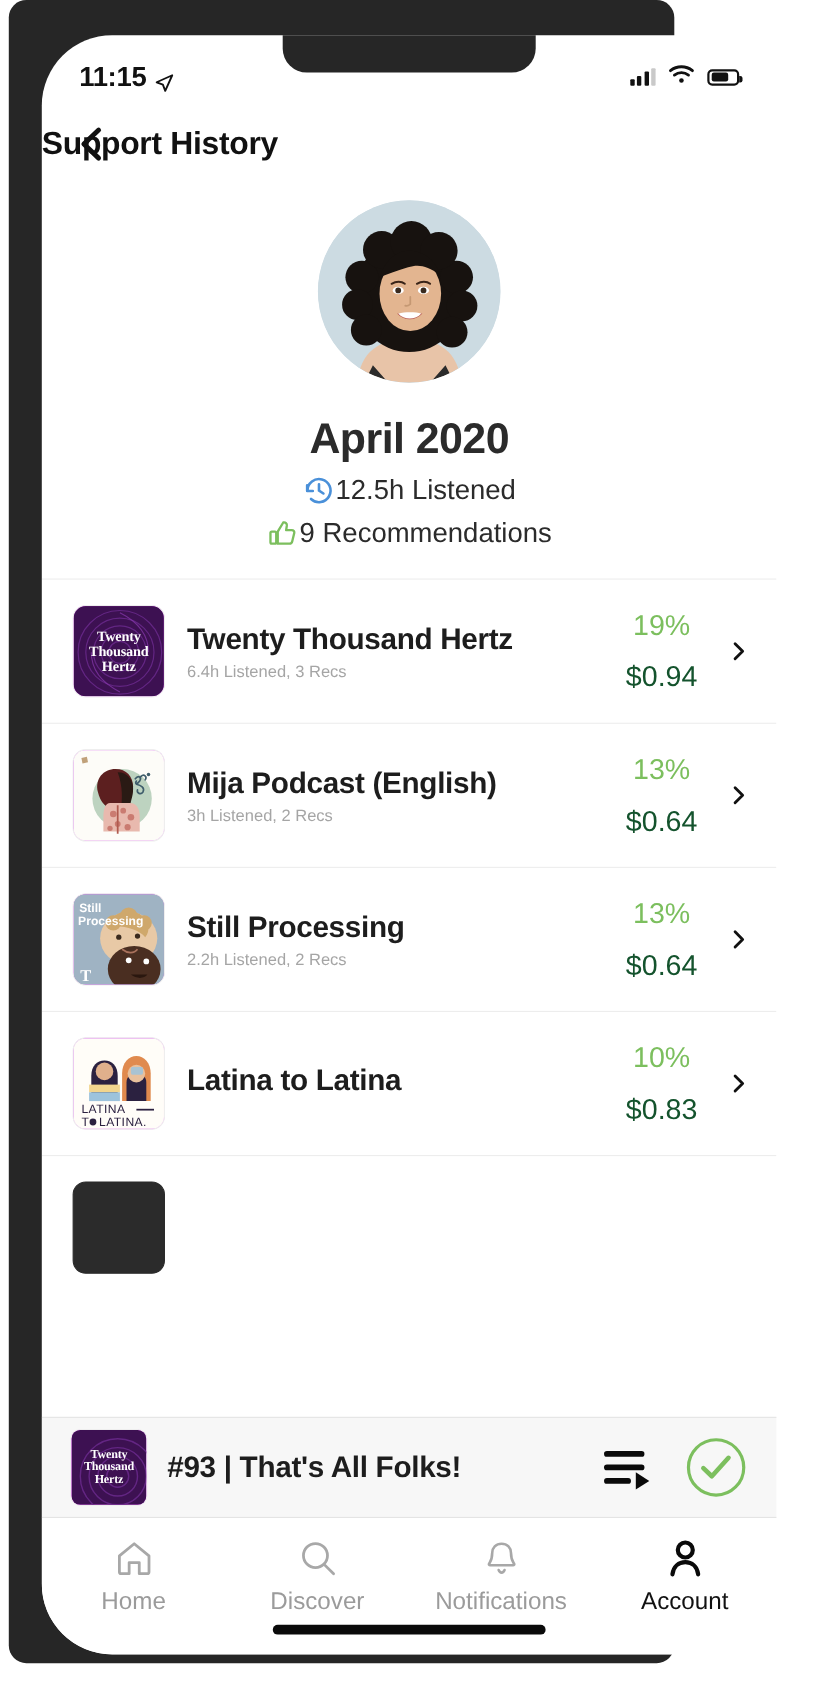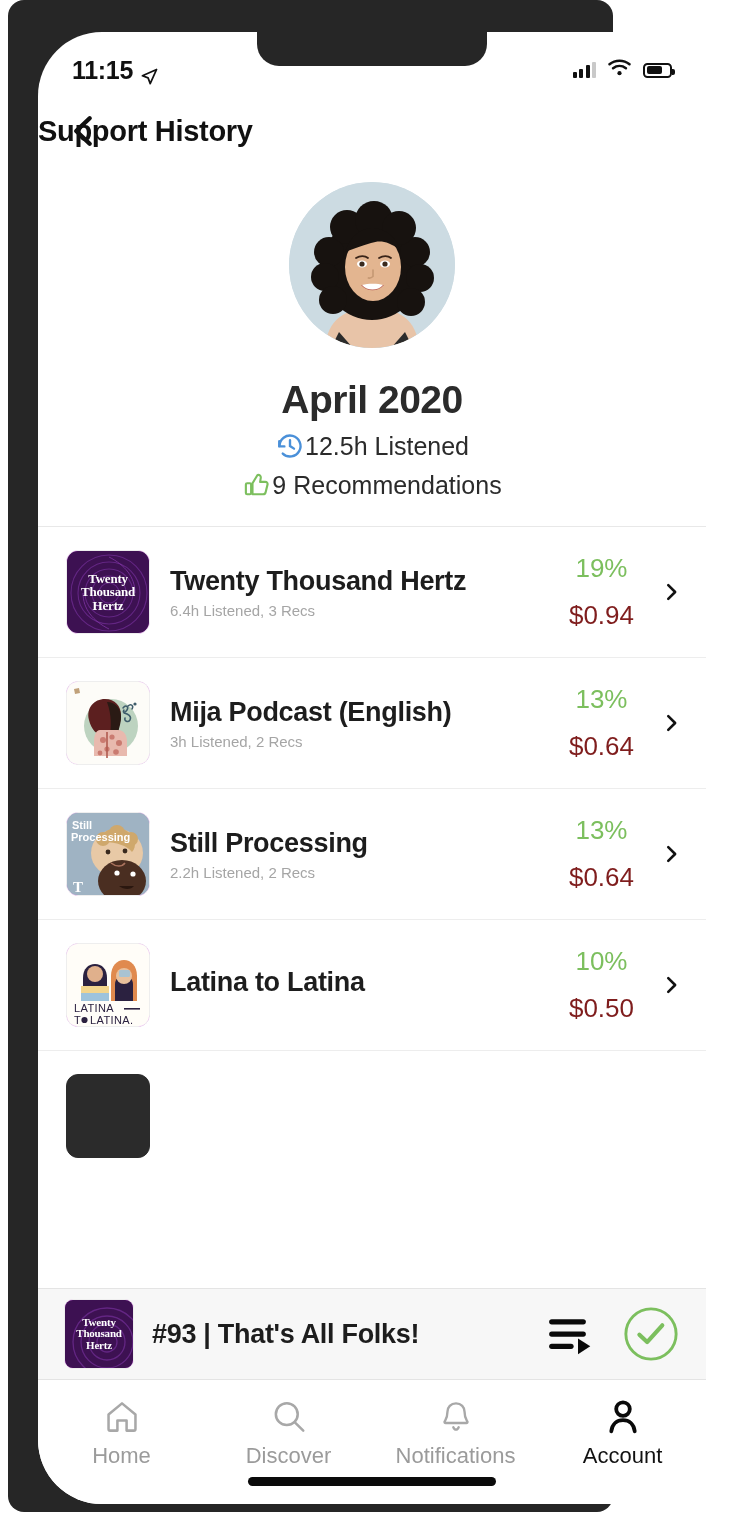--- a/index.html
+++ b/index.html
@@ -56,21 +56,21 @@
   .list{ position:relative;}
   .row{ display:flex; align-items:center; padding:23px 24px 23px 28px; gap:20px; cursor:pointer; background:#fff;}
   .row + .row{ border-top:1px solid #ededed;}
   .art{ width:84px; height:84px; border-radius:12px; flex:0 0 84px; overflow:hidden; position:relative;
         background:#d946ef; border:1px solid #eee;}
   .rmid{ flex:1 1 auto; min-width:0;}
   .rtitle{ font-size:27px; font-weight:700; color:#1d1d1d; letter-spacing:-0.3px; white-space:nowrap; overflow:hidden; text-overflow:ellipsis;}
   .rsub{ font-size:15px; color:#a5a5a5; margin-top:5px;}
   .rright{ text-align:right; flex:0 0 auto; margin-right:6px;}
   .rpct{ font-size:26px; font-weight:400; color:#7cbf5e;text-align:center;}
-  .ramt{ font-size:26px; color:#7f1d1d; margin-top:16px;}
+  .ramt{ font-size:26px; color:#14532d; margin-top:16px;}
   .chev{ flex:0 0 auto; width:22px; display:flex; align-items:center; justify-content:center;}
 
   
   .art-20k{ background:#3d1152; width:100%; height:100%; display:flex; align-items:center; justify-content:center; position:relative;}
   .art-20k .rings{ position:absolute; inset:0;}
   .art-20k .lbl{ position:relative; color:#fff; font-family:"Liberation Serif", serif; font-weight:700;
     font-size:13px; line-height:1.02; text-align:center; z-index:2; letter-spacing:-0.2px;}
   .art-mija{ width:100%; height:100%; background:#fdfdfb; position:relative;}
   .art-sp{ width:100%; height:100%; background:#9fb4c4; position:relative; overflow:hidden;}
   .art-l2l{ width:100%; height:100%; background:#fffdf8; position:relative;}
@@ -348,21 +348,21 @@
                 <text x="23" y="80" font-family="Liberation Sans, sans-serif" font-size="11" fill="#2b2140" letter-spacing="0.4">LATINA.</text>
               </svg>
             </div>
           </div>
           <div class="rmid">
             <div class="rtitle">Latina to Latina</div>
             <div class="rsub"></div>
           </div>
           <div class="rright">
             <div class="rpct">10%</div>
-            <div class="ramt">$0.50</div>
+            <div class="ramt">$0.83</div>
           </div>
           <div class="chev">
             <svg viewBox="0 0 24 24" width="24" height="24">
                 <path d="M9 4.5 16.5 12 9 19.5" fill="none" stroke="#111" stroke-width="2.8" stroke-linecap="round" stroke-linejoin="round"></path>
               </svg>
           </div>
         </div>
 
         <div class="row">
           <div class="art" style="background:#2b2b2b;border-color:#2b2b2b;"></div>

